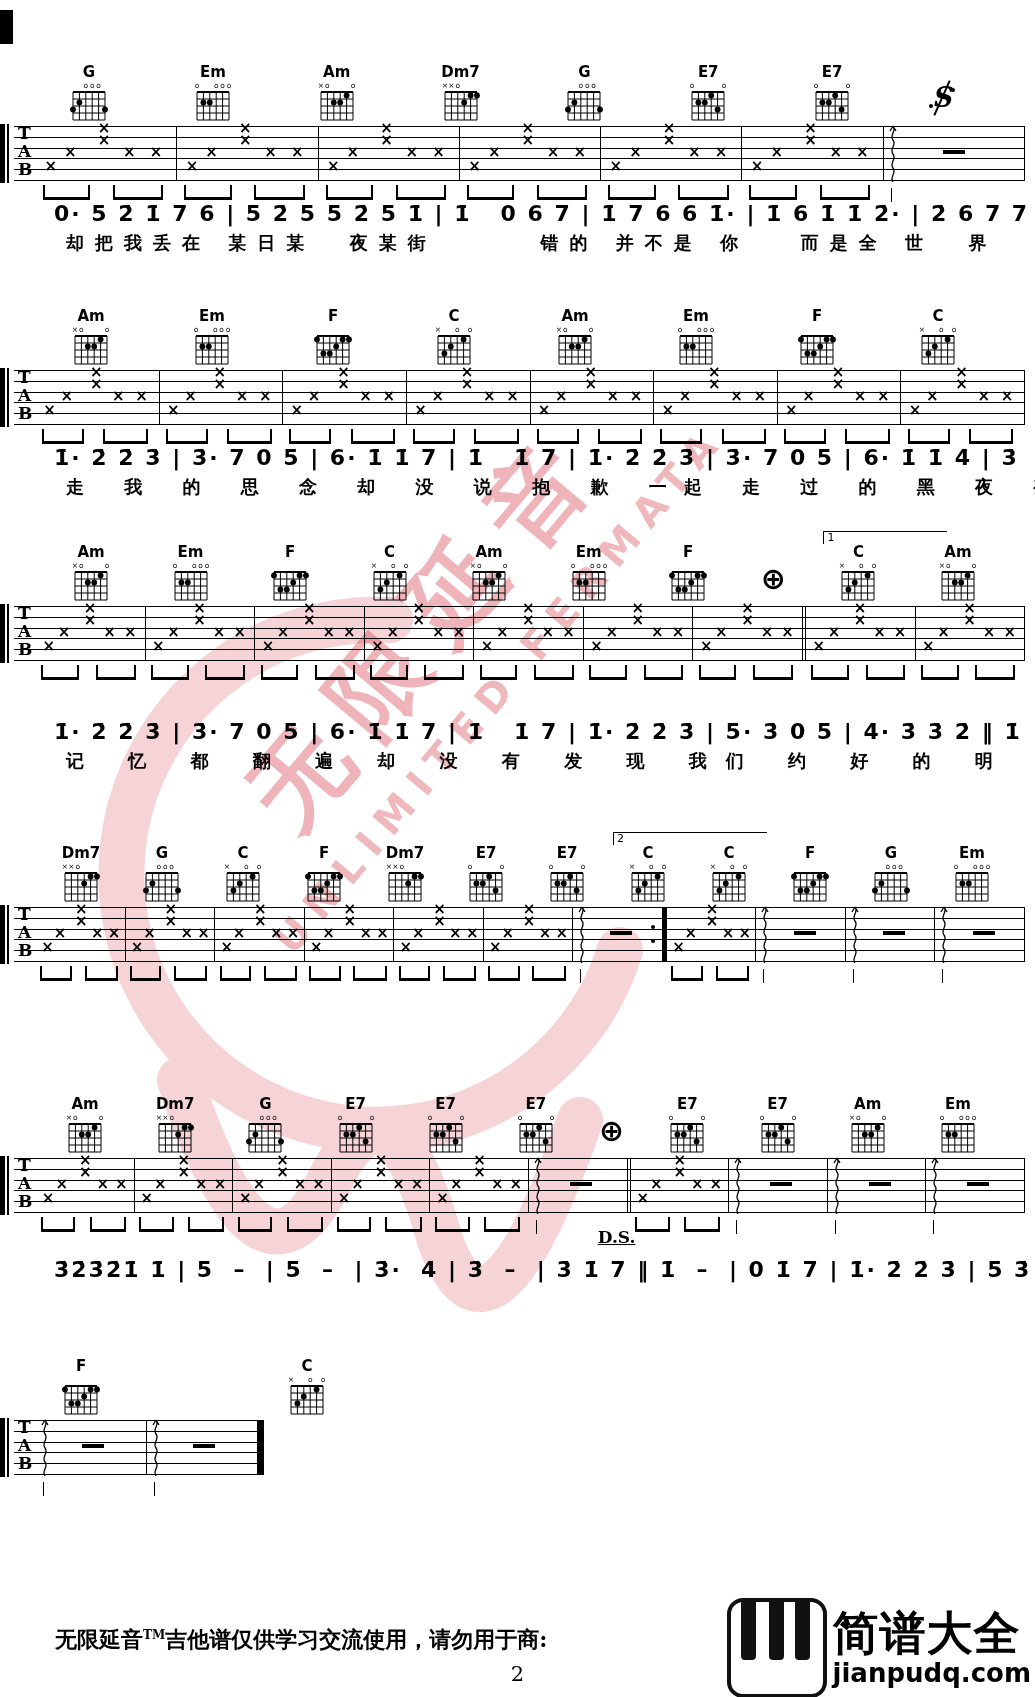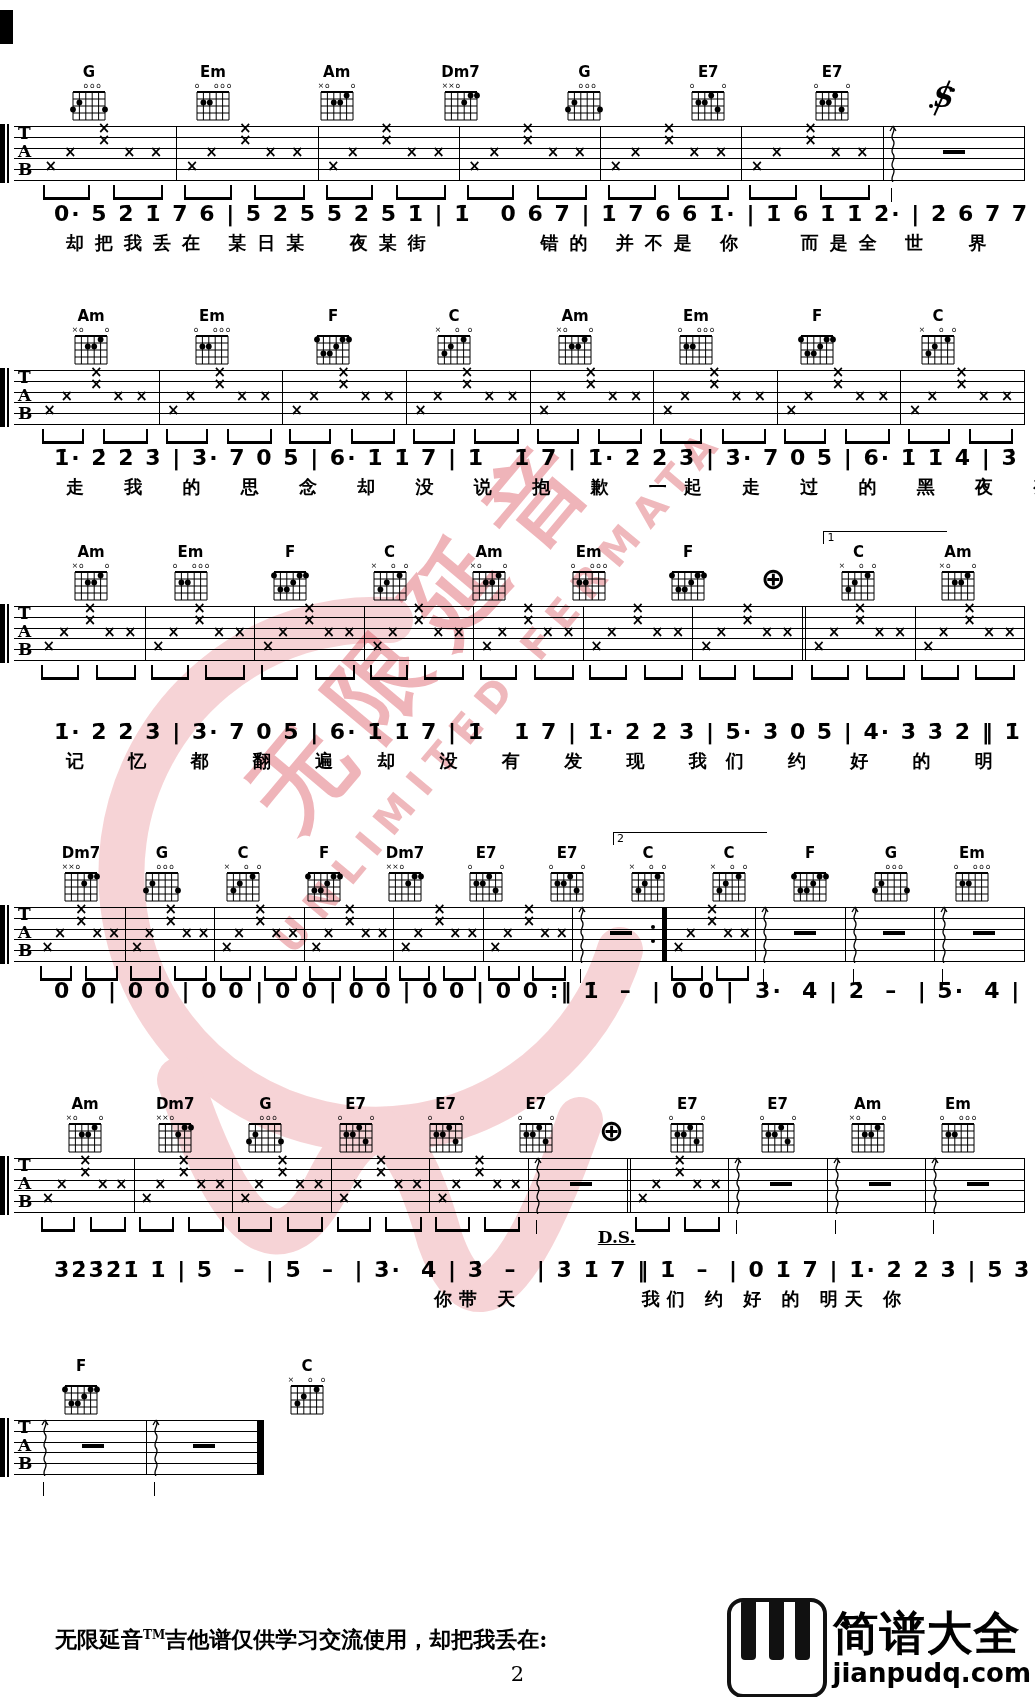--- a/index.html
+++ b/index.html
@@ -1280,23 +1280,20 @@
             </div>
             <div class="measure">
               <svg width="10" height="58" style="position: absolute; left: 4px; top: -2px;">
                 <path d="M5 2 C9 7 1 11 5 16 C9 21 1 25 5 30 C9 35 1 39 5 44 C9 49 1 53 5 58 M5 2 L2 7 M5 2 L8 7" stroke="#000" fill="none" stroke-width="1.3"></path>
               </svg>
               <span class="dash" style="left: 42%;"></span>
               <span class="arp-tail"></span>
             </div>
           </div>
         </div>
-        <div class="jianpu-wrap" style="margin-top: 16px; margin-left: 40px;">
-          <div class="jianpu">0 0 | 0 0 | 0 0 | 0 0 | 0 0 | 0 0 | 0 0 :‖ 1̇  –  | 0 0 |  3̇·  4̇ | 2̇  –  | 5̇·  4̇ |</div>
-        </div>
       </div>
       <div class="system" style="top: 1094px;">
         <div class="chord-row" style="padding: 0px 40px 0px 44px;">
           <div class="chord">
             <div class="chord-name">Am</div>
             <svg width="48" height="44">
               <text x="8" y="8" text-anchor="middle" font-size="7.5">×</text>
               <text x="14.4" y="8" text-anchor="middle" font-size="7.5">o</text>
               <text x="40" y="8" text-anchor="middle" font-size="7.5">o</text>
               <line x1="8" x2="8" y1="12" y2="40" stroke="#000" stroke-width="1"></line>
@@ -1611,21 +1608,20 @@
               </svg>
               <span class="dash" style="left: 42%;"></span>
               <span class="arp-tail"></span>
             </div>
           </div>
         </div>
         <div class="jianpu-wrap" style="margin-top: 44px; margin-left: 40px;">
           <span class="ds" style="left: 56%; text-decoration: underline;">D.S.</span>
           <div class="jianpu">3̇2̇3̇2̇1̇ 1̇ | 5̇  –  | 5̇  –  | 3̇·  4̇ | 3̇  –  | 3̇ 1̇ 7 ‖ 1̇  –  | 0 1̇ 7 | 1̇· 2̇ 2̇ 3̇ | 5̇ 3̇ 0 5̇ |</div>
         </div>
-        <div class="lyrics" style="letter-spacing: 7px; margin-left: 420px;">你带 天         我们 约 好 的 明天 你</div>
       </div>
       <div class="system" style="top: 1356px;">
         <div class="chord-row" style="padding: 0px 0px 0px 40px; width: 280px;">
           <div class="chord">
             <div class="chord-name">F</div>
             <svg width="48" height="44">
               <line x1="8" x2="8" y1="12" y2="40" stroke="#000" stroke-width="1"></line>
               <line x1="14.4" x2="14.4" y1="12" y2="40" stroke="#000" stroke-width="1"></line>
               <line x1="20.8" x2="20.8" y1="12" y2="40" stroke="#000" stroke-width="1"></line>
               <line x1="27.200000000000003" x2="27.200000000000003" y1="12" y2="40" stroke="#000" stroke-width="1"></line>
@@ -1689,21 +1685,21 @@
               </svg>
               <span class="dash" style="left: 42%;"></span>
               <span class="arp-tail"></span>
             </div>
           </div>
         </div>
       </div>
     </div>
 
   <div class="footer">
-    <span>无限延音</span><sup>TM</sup><span>吉他谱仅供学习交流使用，却把我丢在:</span>
+    <span>无限延音</span><sup>TM</sup><span>吉他谱仅供学习交流使用，请勿用于商:</span>
   </div>
   <div class="pageno">2</div>
 
   <div class="sitelogo">
     <div class="pianoicon">
       <div class="pkey" style="left:10px"></div>
       <div class="pkey" style="left:38px"></div>
       <div class="pkey" style="left:64px"></div>
     </div>
     <div class="logotext">

